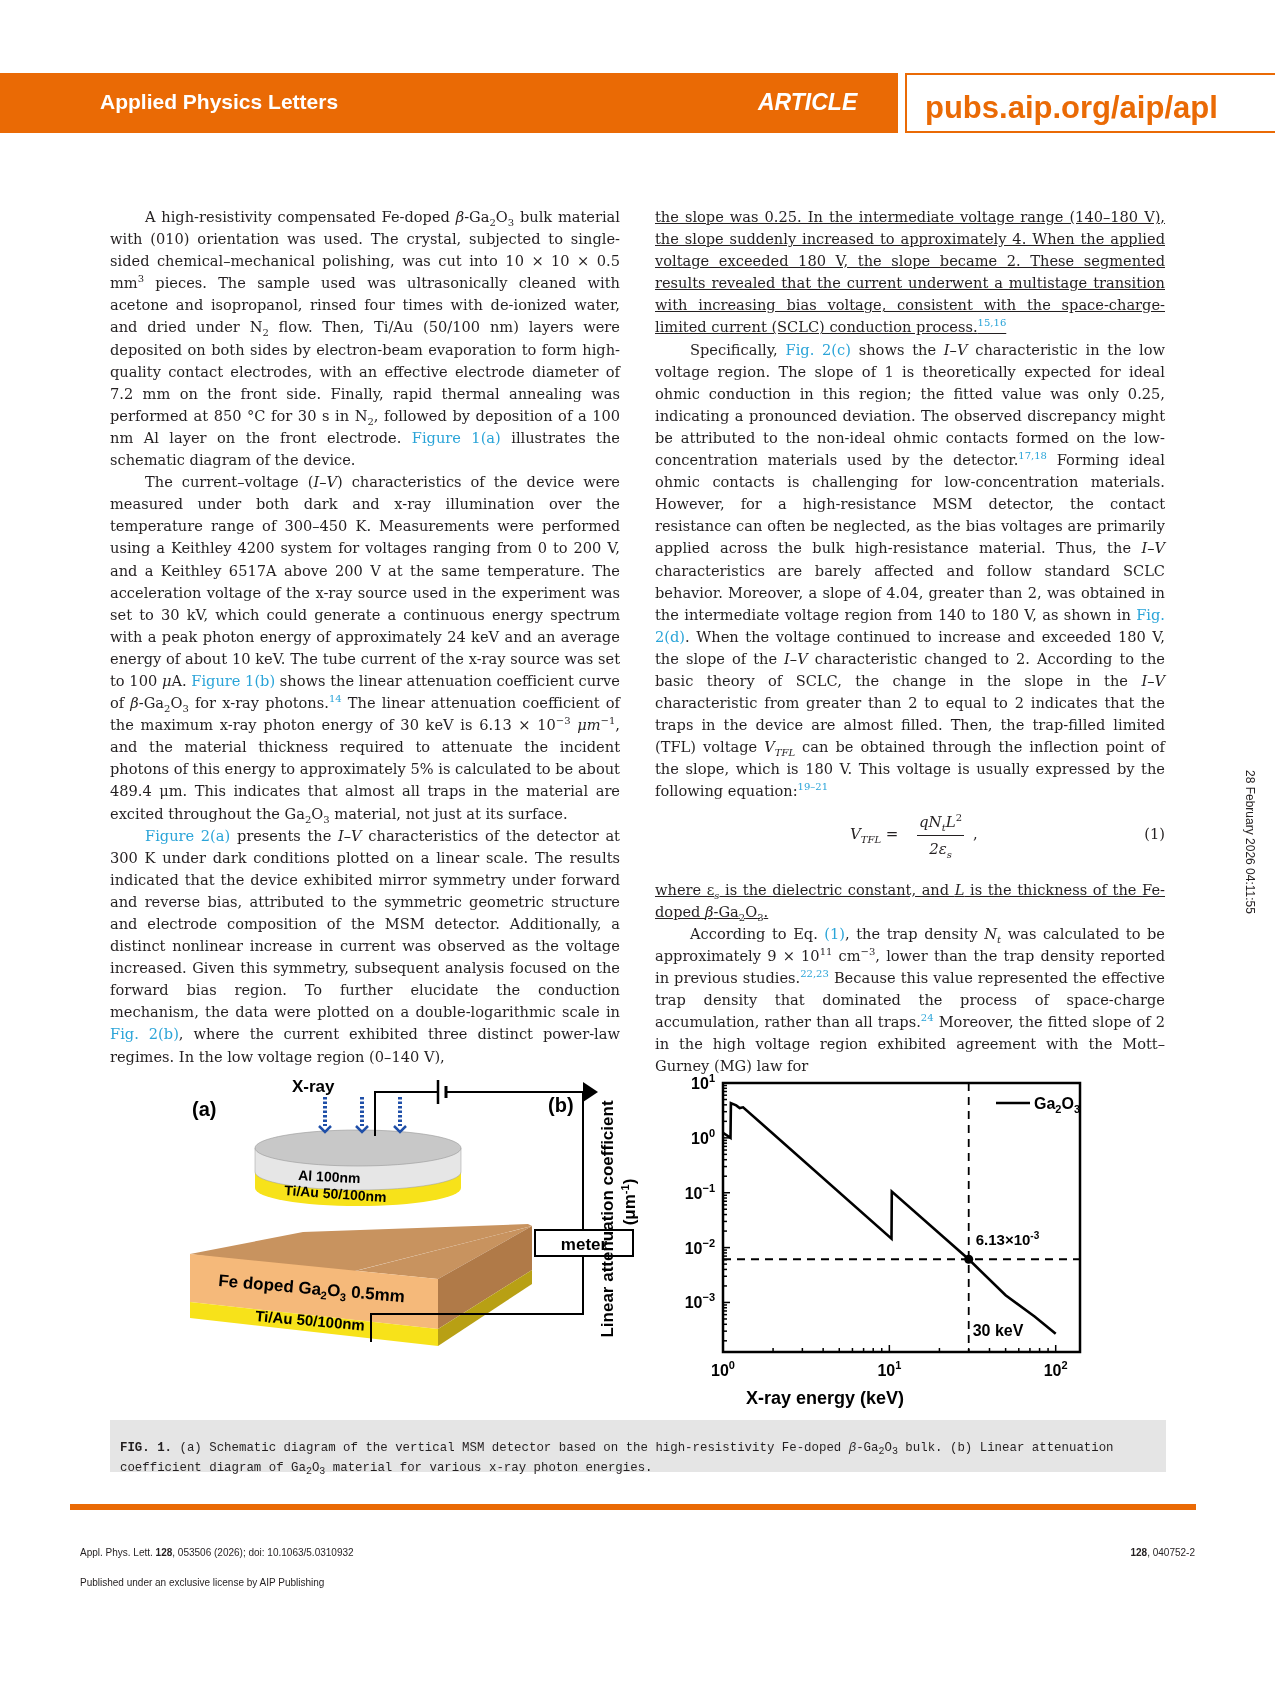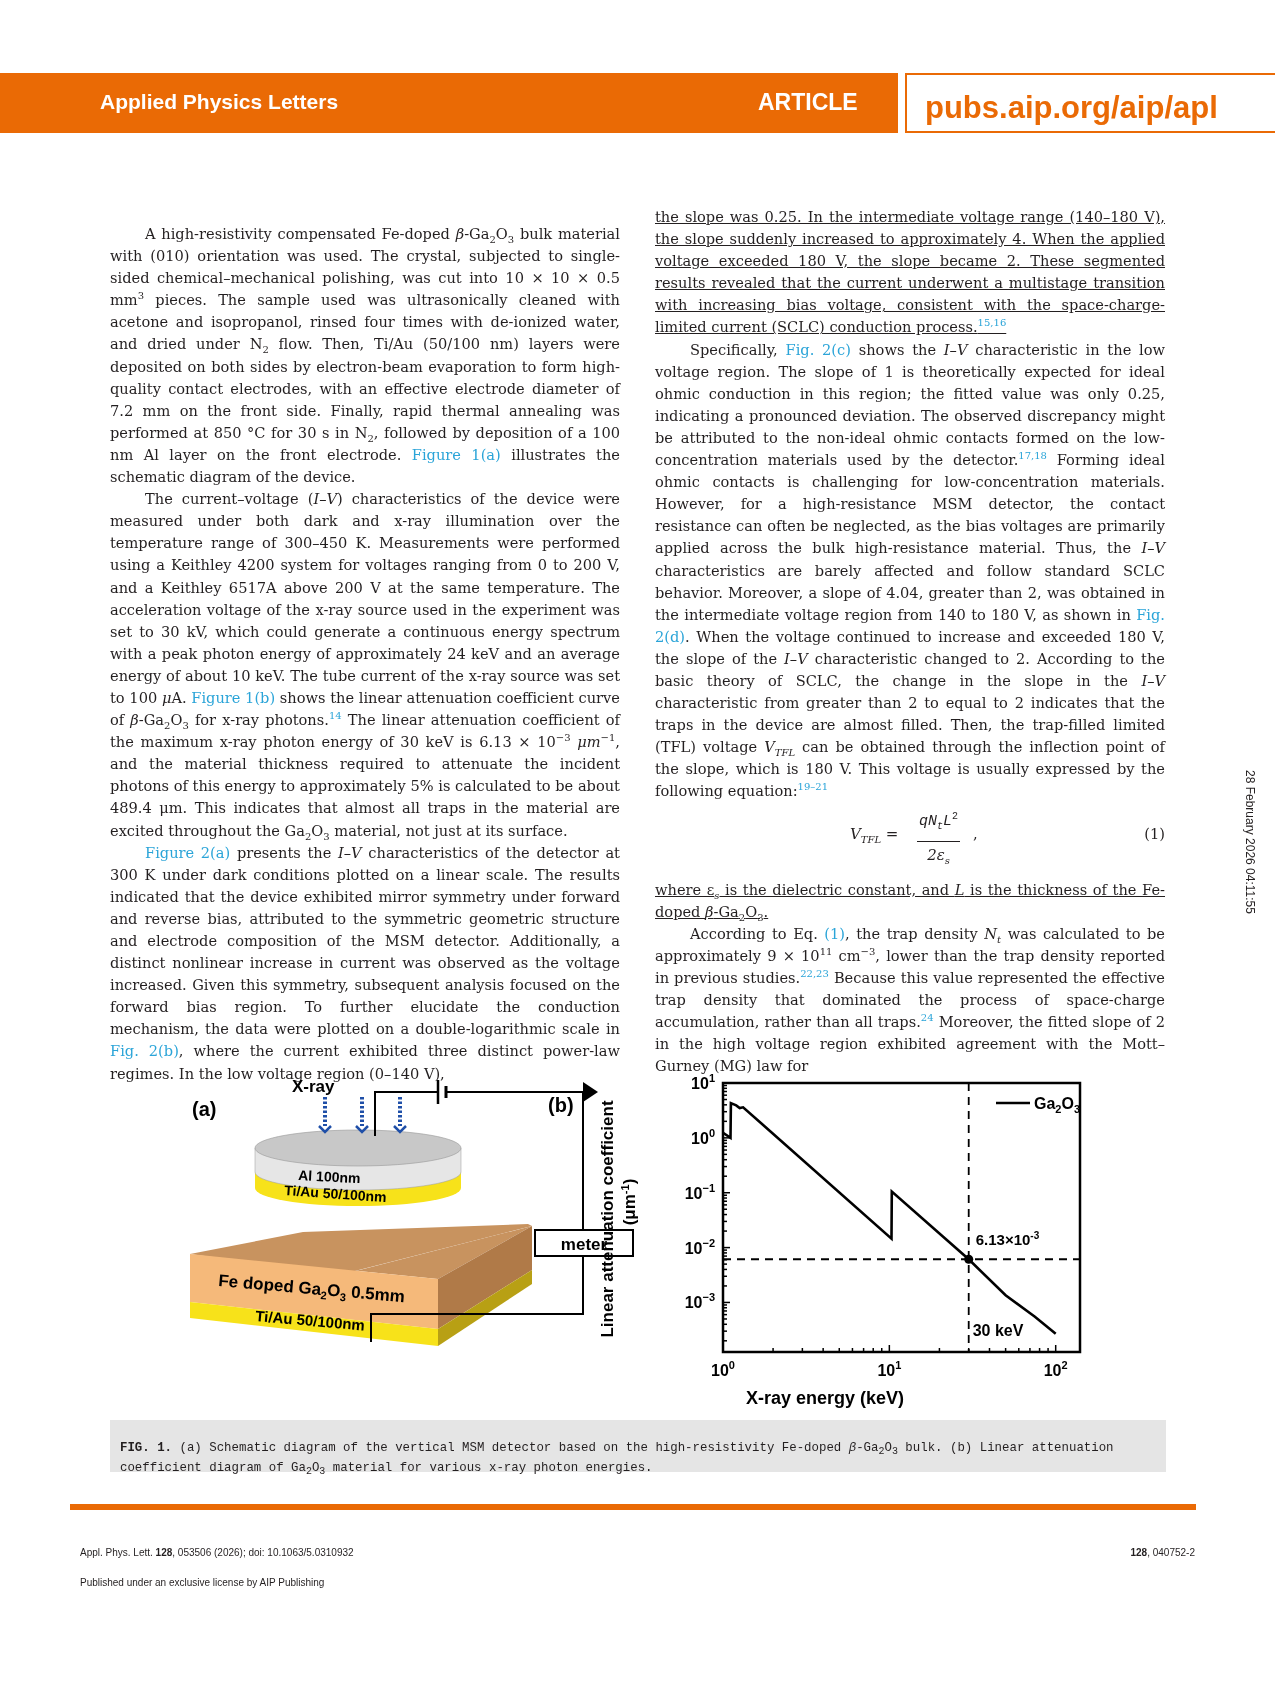--- a/index.html
+++ b/index.html
@@ -1,35 +1,35 @@
 <!DOCTYPE html>
 <html><head>
 <meta charset="utf-8">
 <style>
   html, body { margin:0; padding:0; background:#fff; }
   body { width:1275px; height:1688px; position:relative; overflow:hidden; font-family:"DejaVu Serif", serif; color:#231f20; }
   .hdr-bar { position:absolute; left:0; top:73px; width:898px; height:60px; background:#ea6a05; }
   .hdr-journal { position:absolute; left:100px; top:90px; font-family:"Liberation Sans", sans-serif; font-weight:bold; font-size:21px; color:#fff; }
-  .hdr-type { position:absolute; left:758px; top:89px; font-family:"Liberation Sans", sans-serif; font-weight:bold; font-size:23px; color:#fff; }
+  .hdr-type { position:absolute; left:758px; top:89px; font-family:"Liberation Sans", sans-serif; font-weight:bold; font-size:23px; color:#fff;font-style:italic; }
   .hdr-urlbox { position:absolute; left:905px; top:73px; width:380px; height:56px; border:2px solid #ea6a05; border-right:none; background:#fff; }
   .hdr-url { position:absolute; left:925px; top:90px; font-family:"Liberation Sans", sans-serif; font-weight:bold; font-size:31px; color:#ea6a05; }
 
   .col { position:absolute; top:206px; width:510px; font-size:14.6px; line-height:22.1px; text-align:justify; }
-  .col-left { left:110px;margin-top:17px; }
+  .col-left { left:110px; }
   .col-right { left:655px; }
   .col p { margin:0; text-indent:35px; }
   .col p.noind { text-indent:0;text-decoration:underline; }
   .link { color:#2aa4d8; }
   sup { font-size:10px; line-height:0; }
   sup.ref { color:#2aa4d8; }
   sub { font-size:10px; line-height:0; }
   .eq { position:relative; height:62px; margin:8px 0 6px 0; }
   .eq-main { position:absolute; left:195px; top:12px; font-style:italic; font-size:15px; }
   .eq-frac { position:absolute; left:262px; top:0; text-align:center; font-style:italic; font-size:15px; }
-  .eq-frac .num { border-bottom:1.2px solid #231f20; padding:0 2px 8px;font-family:Liberation Mono, monospace; }
+  .eq-frac .num { border-bottom:1.2px solid #231f20; padding:0 2px 2px; }
   .eq-frac .den { padding-top:2px; }
   .eq-comma { position:absolute; left:318px; top:12px; }
   .eq-num { position:absolute; right:0; top:12px; }
 
   .side-stamp { position:absolute; left:1243px; top:770px; writing-mode:vertical-rl; font-family:"Liberation Sans", sans-serif; font-size:12px; color:#231f20; }
 
   .figure { position:absolute; left:188px; top:1064px; width:900px; height:345px; }
   .caption { position:absolute; left:110px; top:1420px; width:1056px; height:52px; background:#e5e5e5; font-family:Liberation Mono, monospace; font-size:12.4px; line-height:20px; padding:18px 10px; box-sizing:border-box; color:#231f20; }
   .caption b { font-weight:bold; }
   .footer-rule { position:absolute; left:70px; top:1504px; width:1126px; height:6px; background:#ea6a05; }

